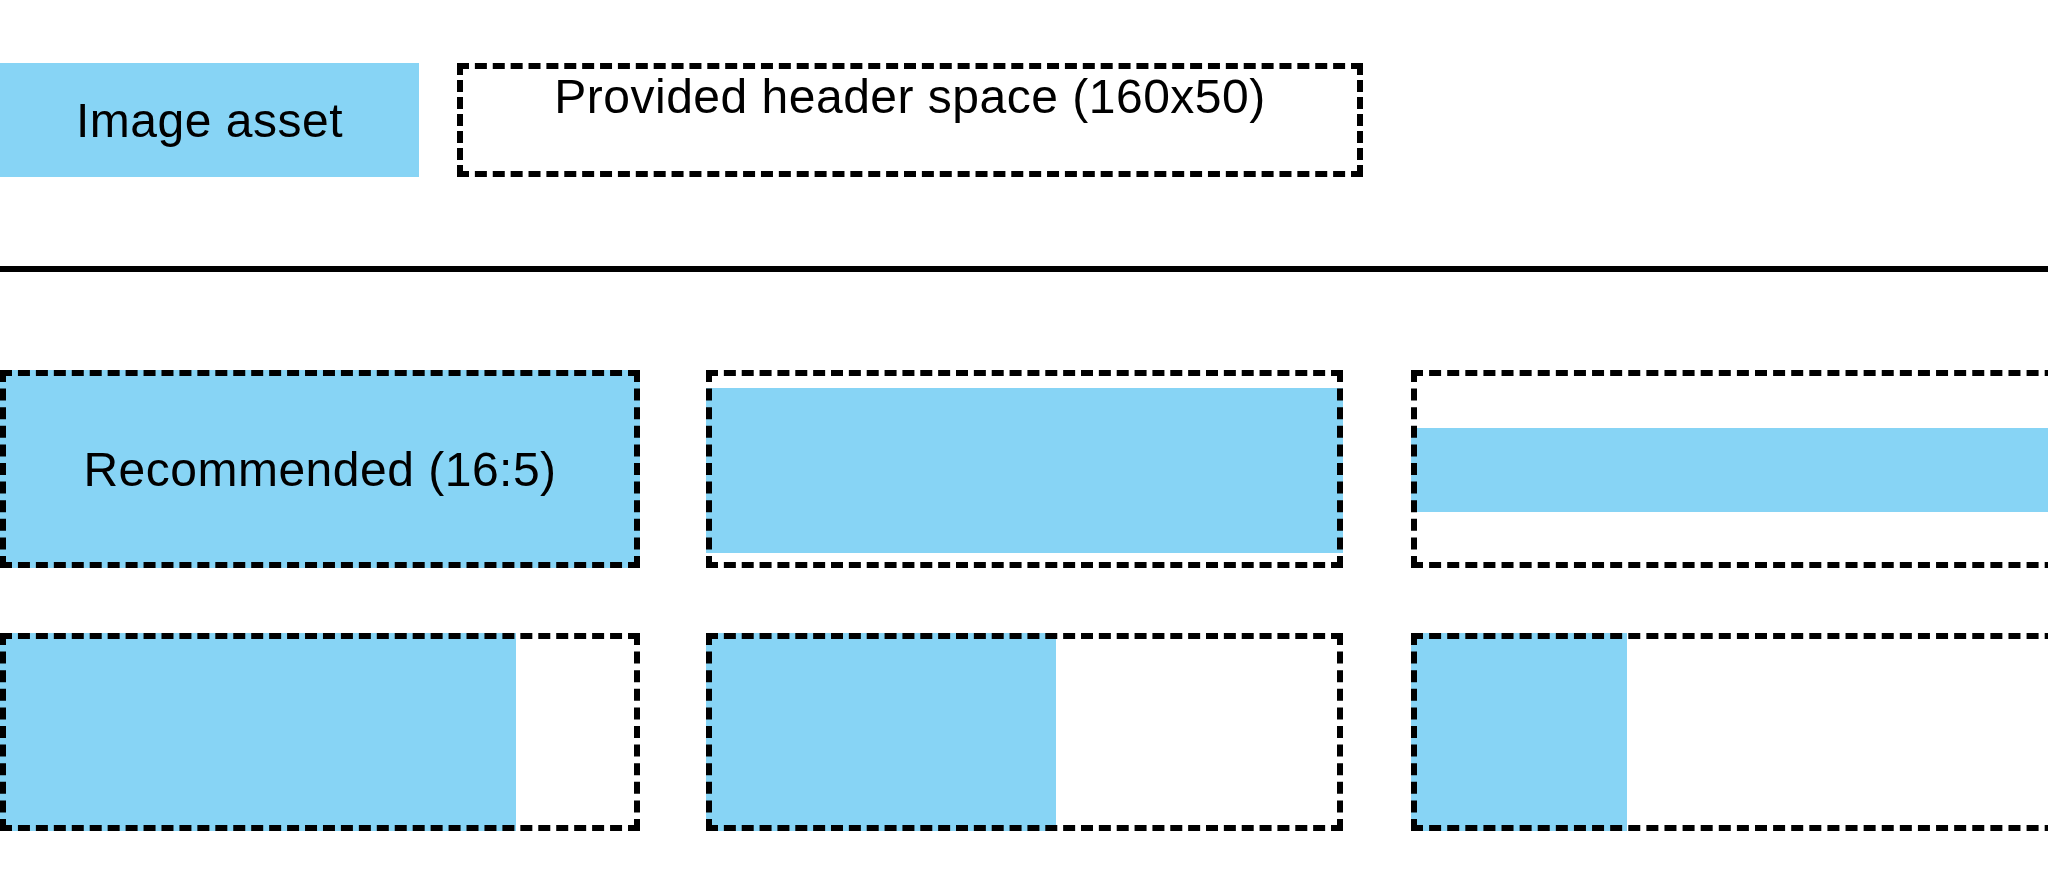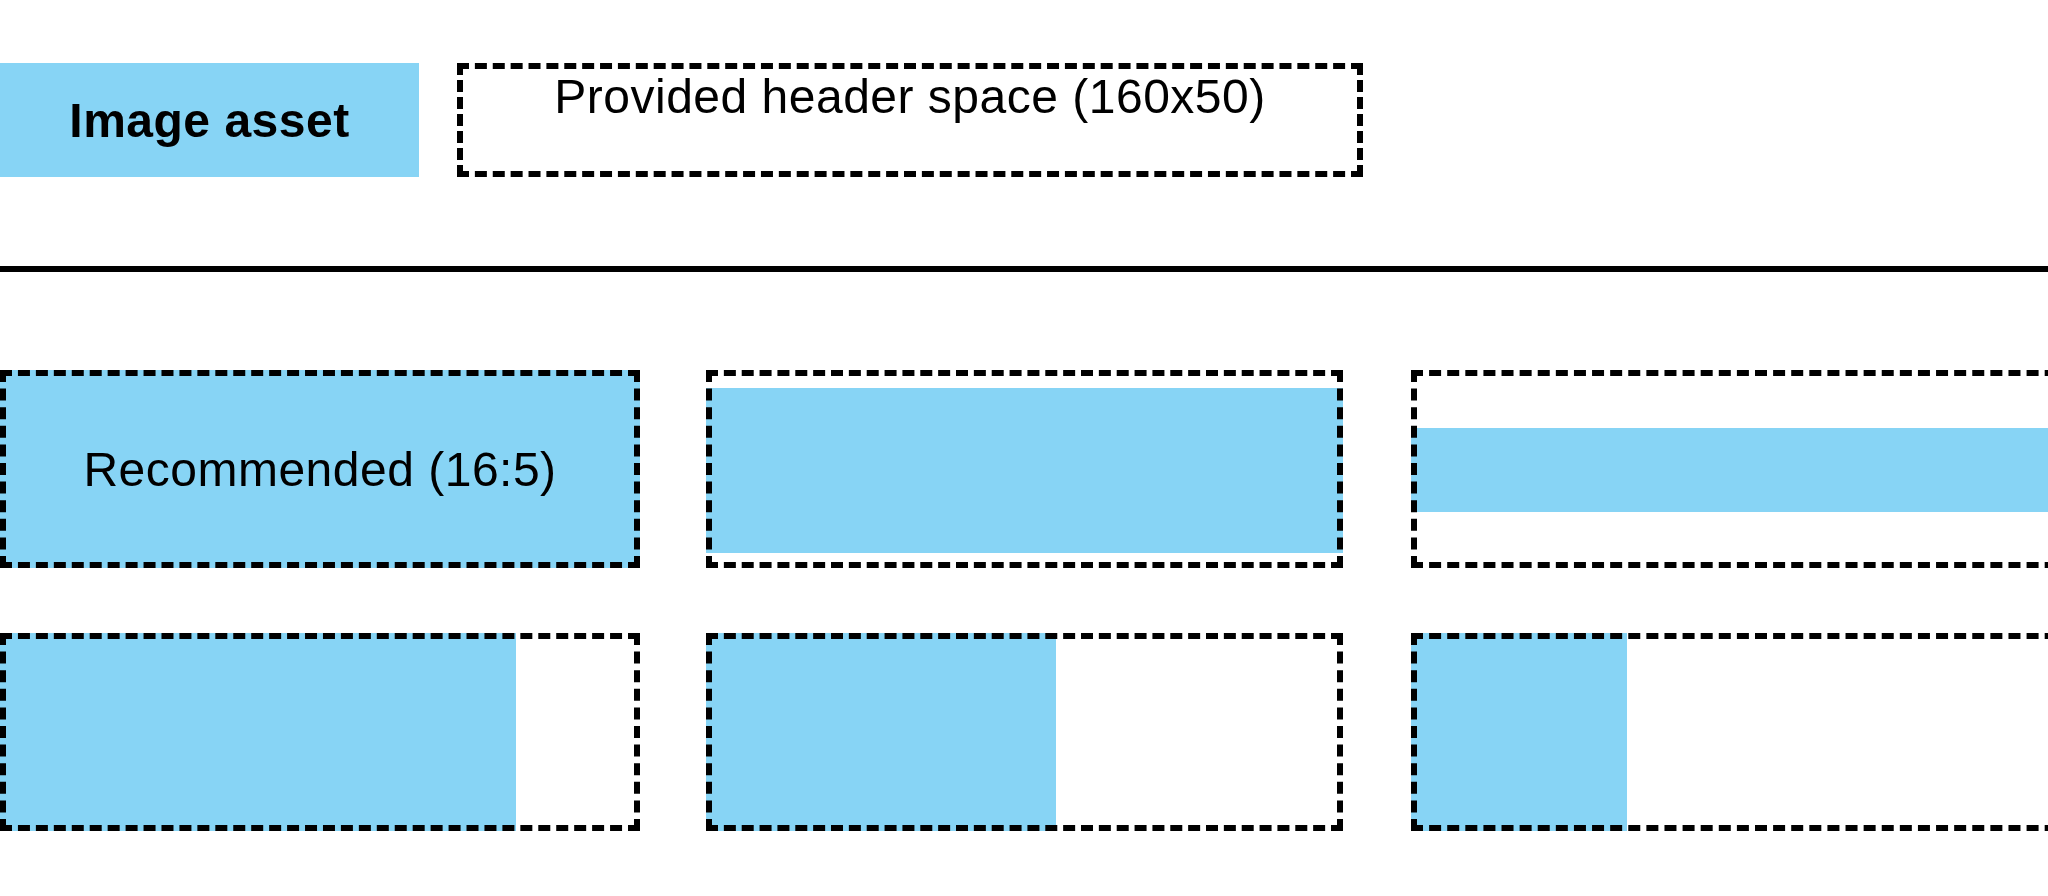--- a/index.html
+++ b/index.html
@@ -20,21 +20,21 @@
     letter-spacing: 0.5px;
     color: #000000;
     white-space: nowrap;
   }
   
   .legend-swatch {
     position: absolute;
     left: 0; top: 63px;
     width: 419px; height: 114px;
     background: #87D4F5;
-    display: flex; align-items: center; justify-content: center; font-weight: bold;
+    display: flex; align-items: center; justify-content: center;
   }
   .legend-dashed {
     position: absolute;
     left: 457px; top: 63px;
     width: 906px; height: 114px;
     box-sizing: border-box;
     border: 6px dashed #000000;
     display: flex; align-items: flex-start; justify-content: center;
     background: #ffffff;
   }

